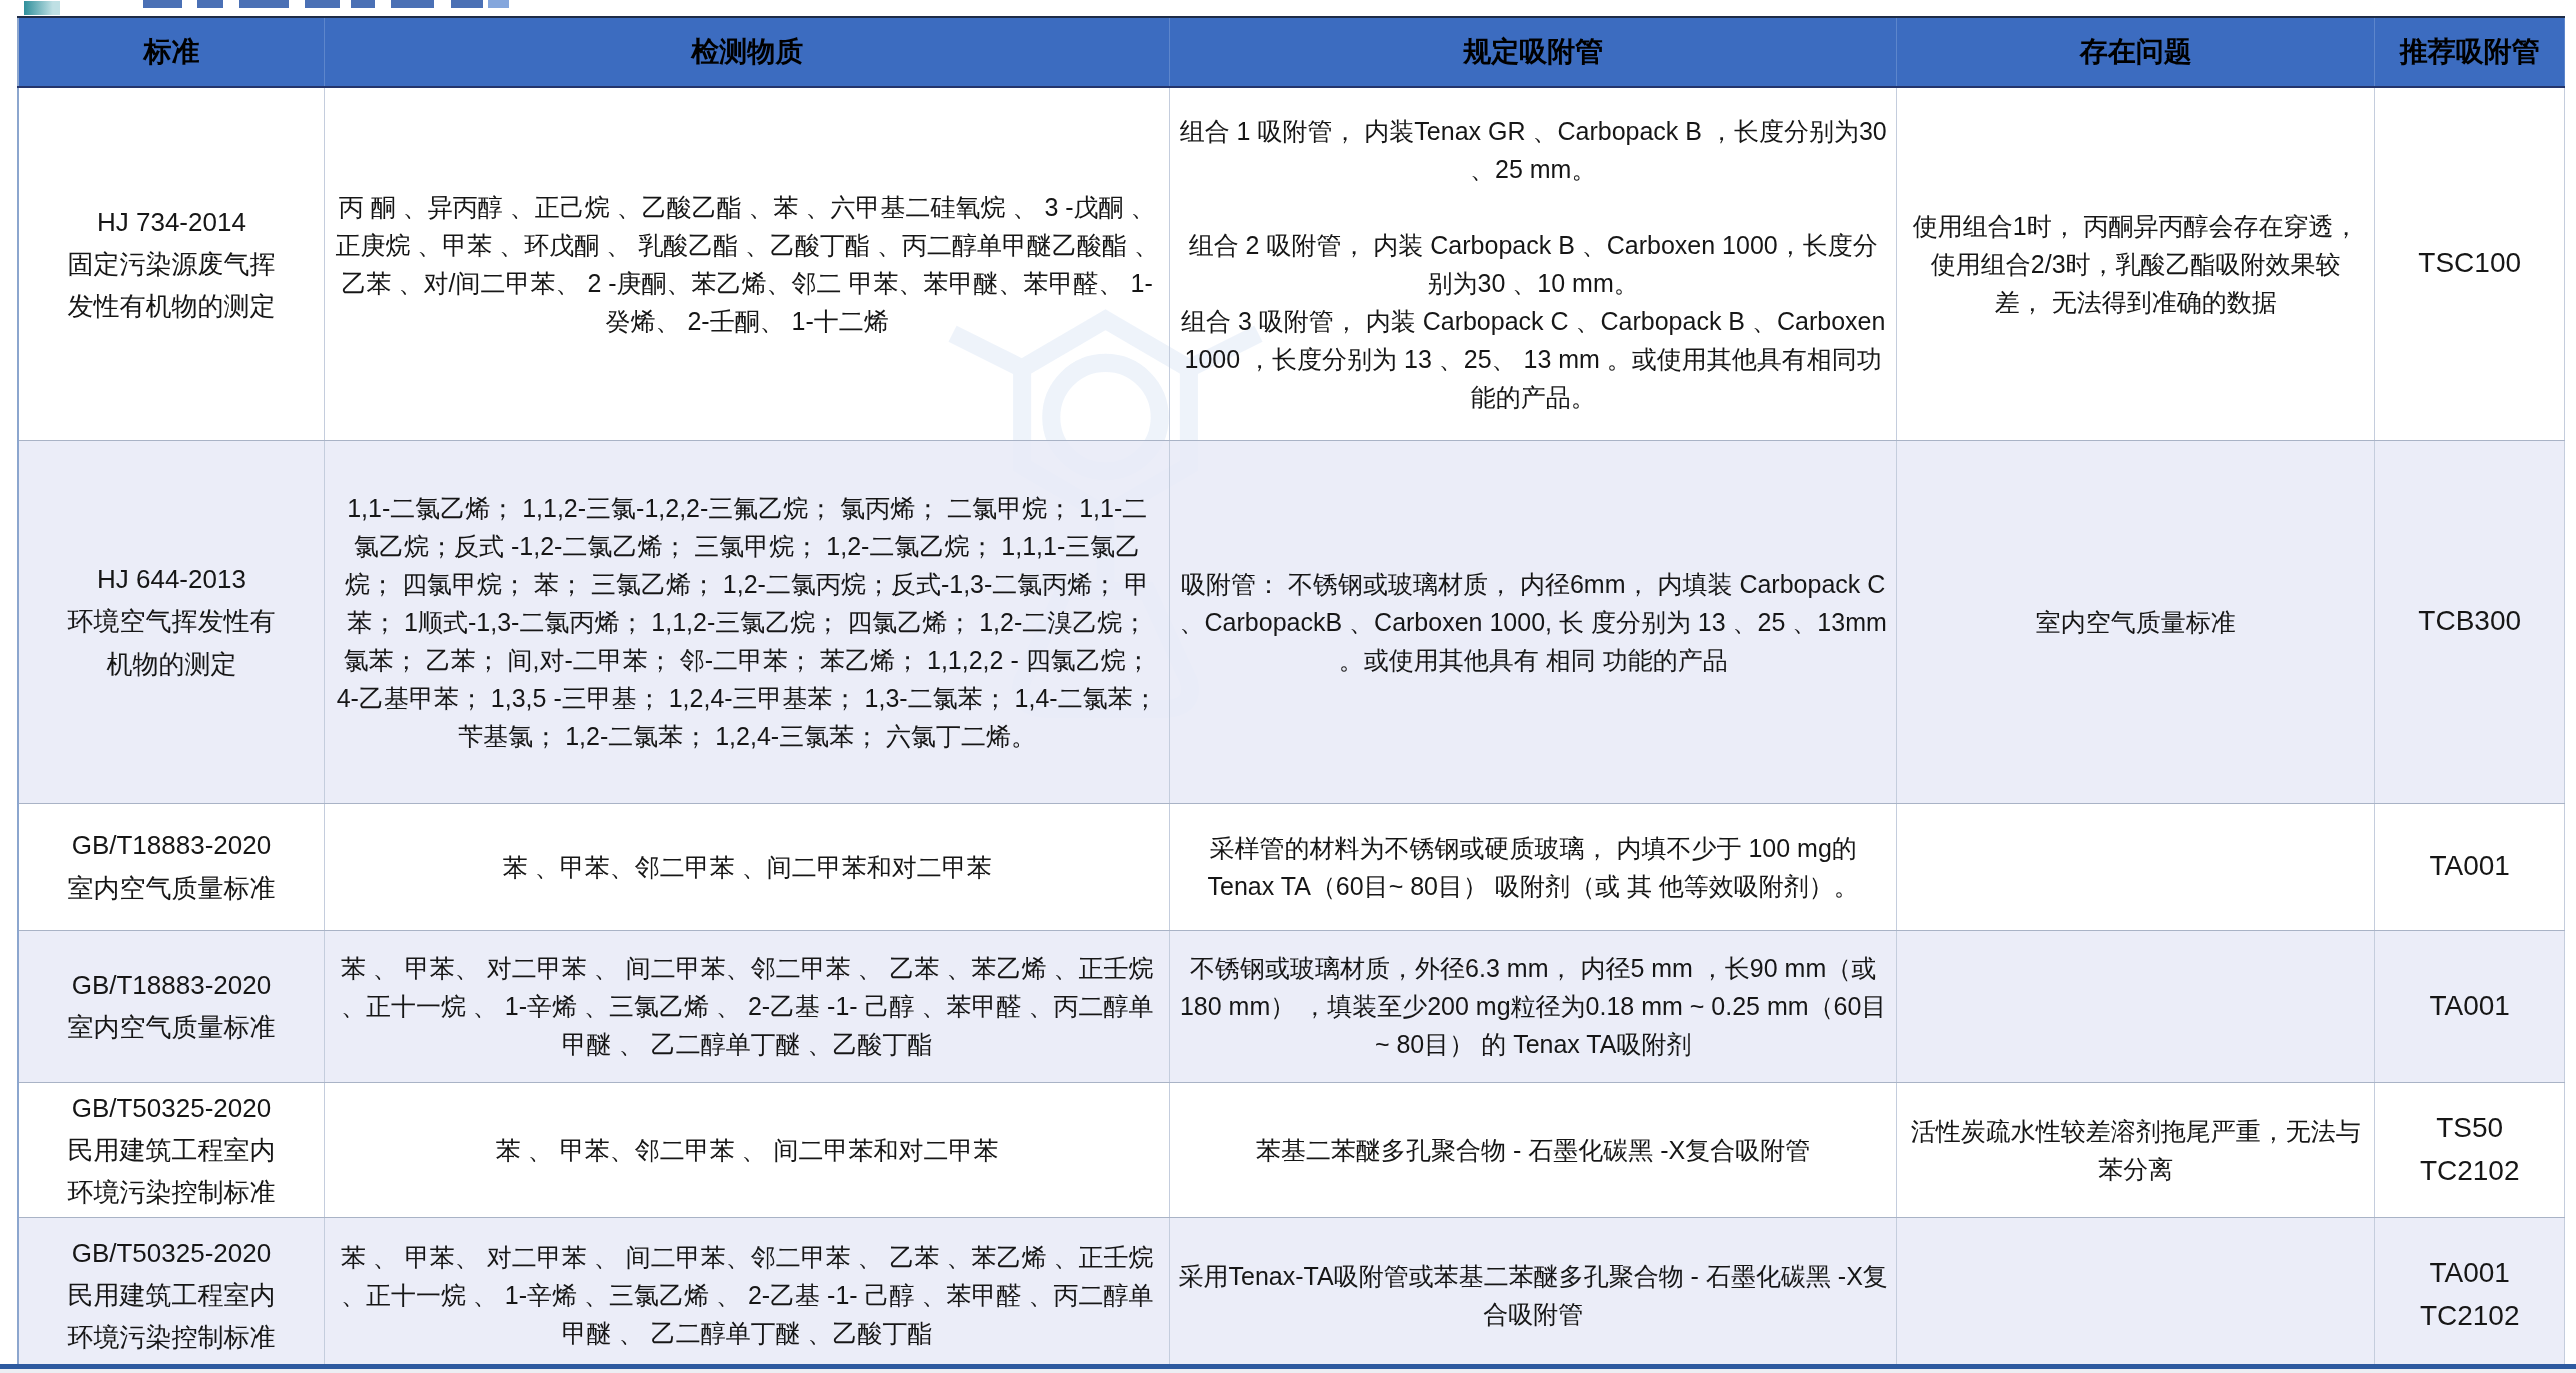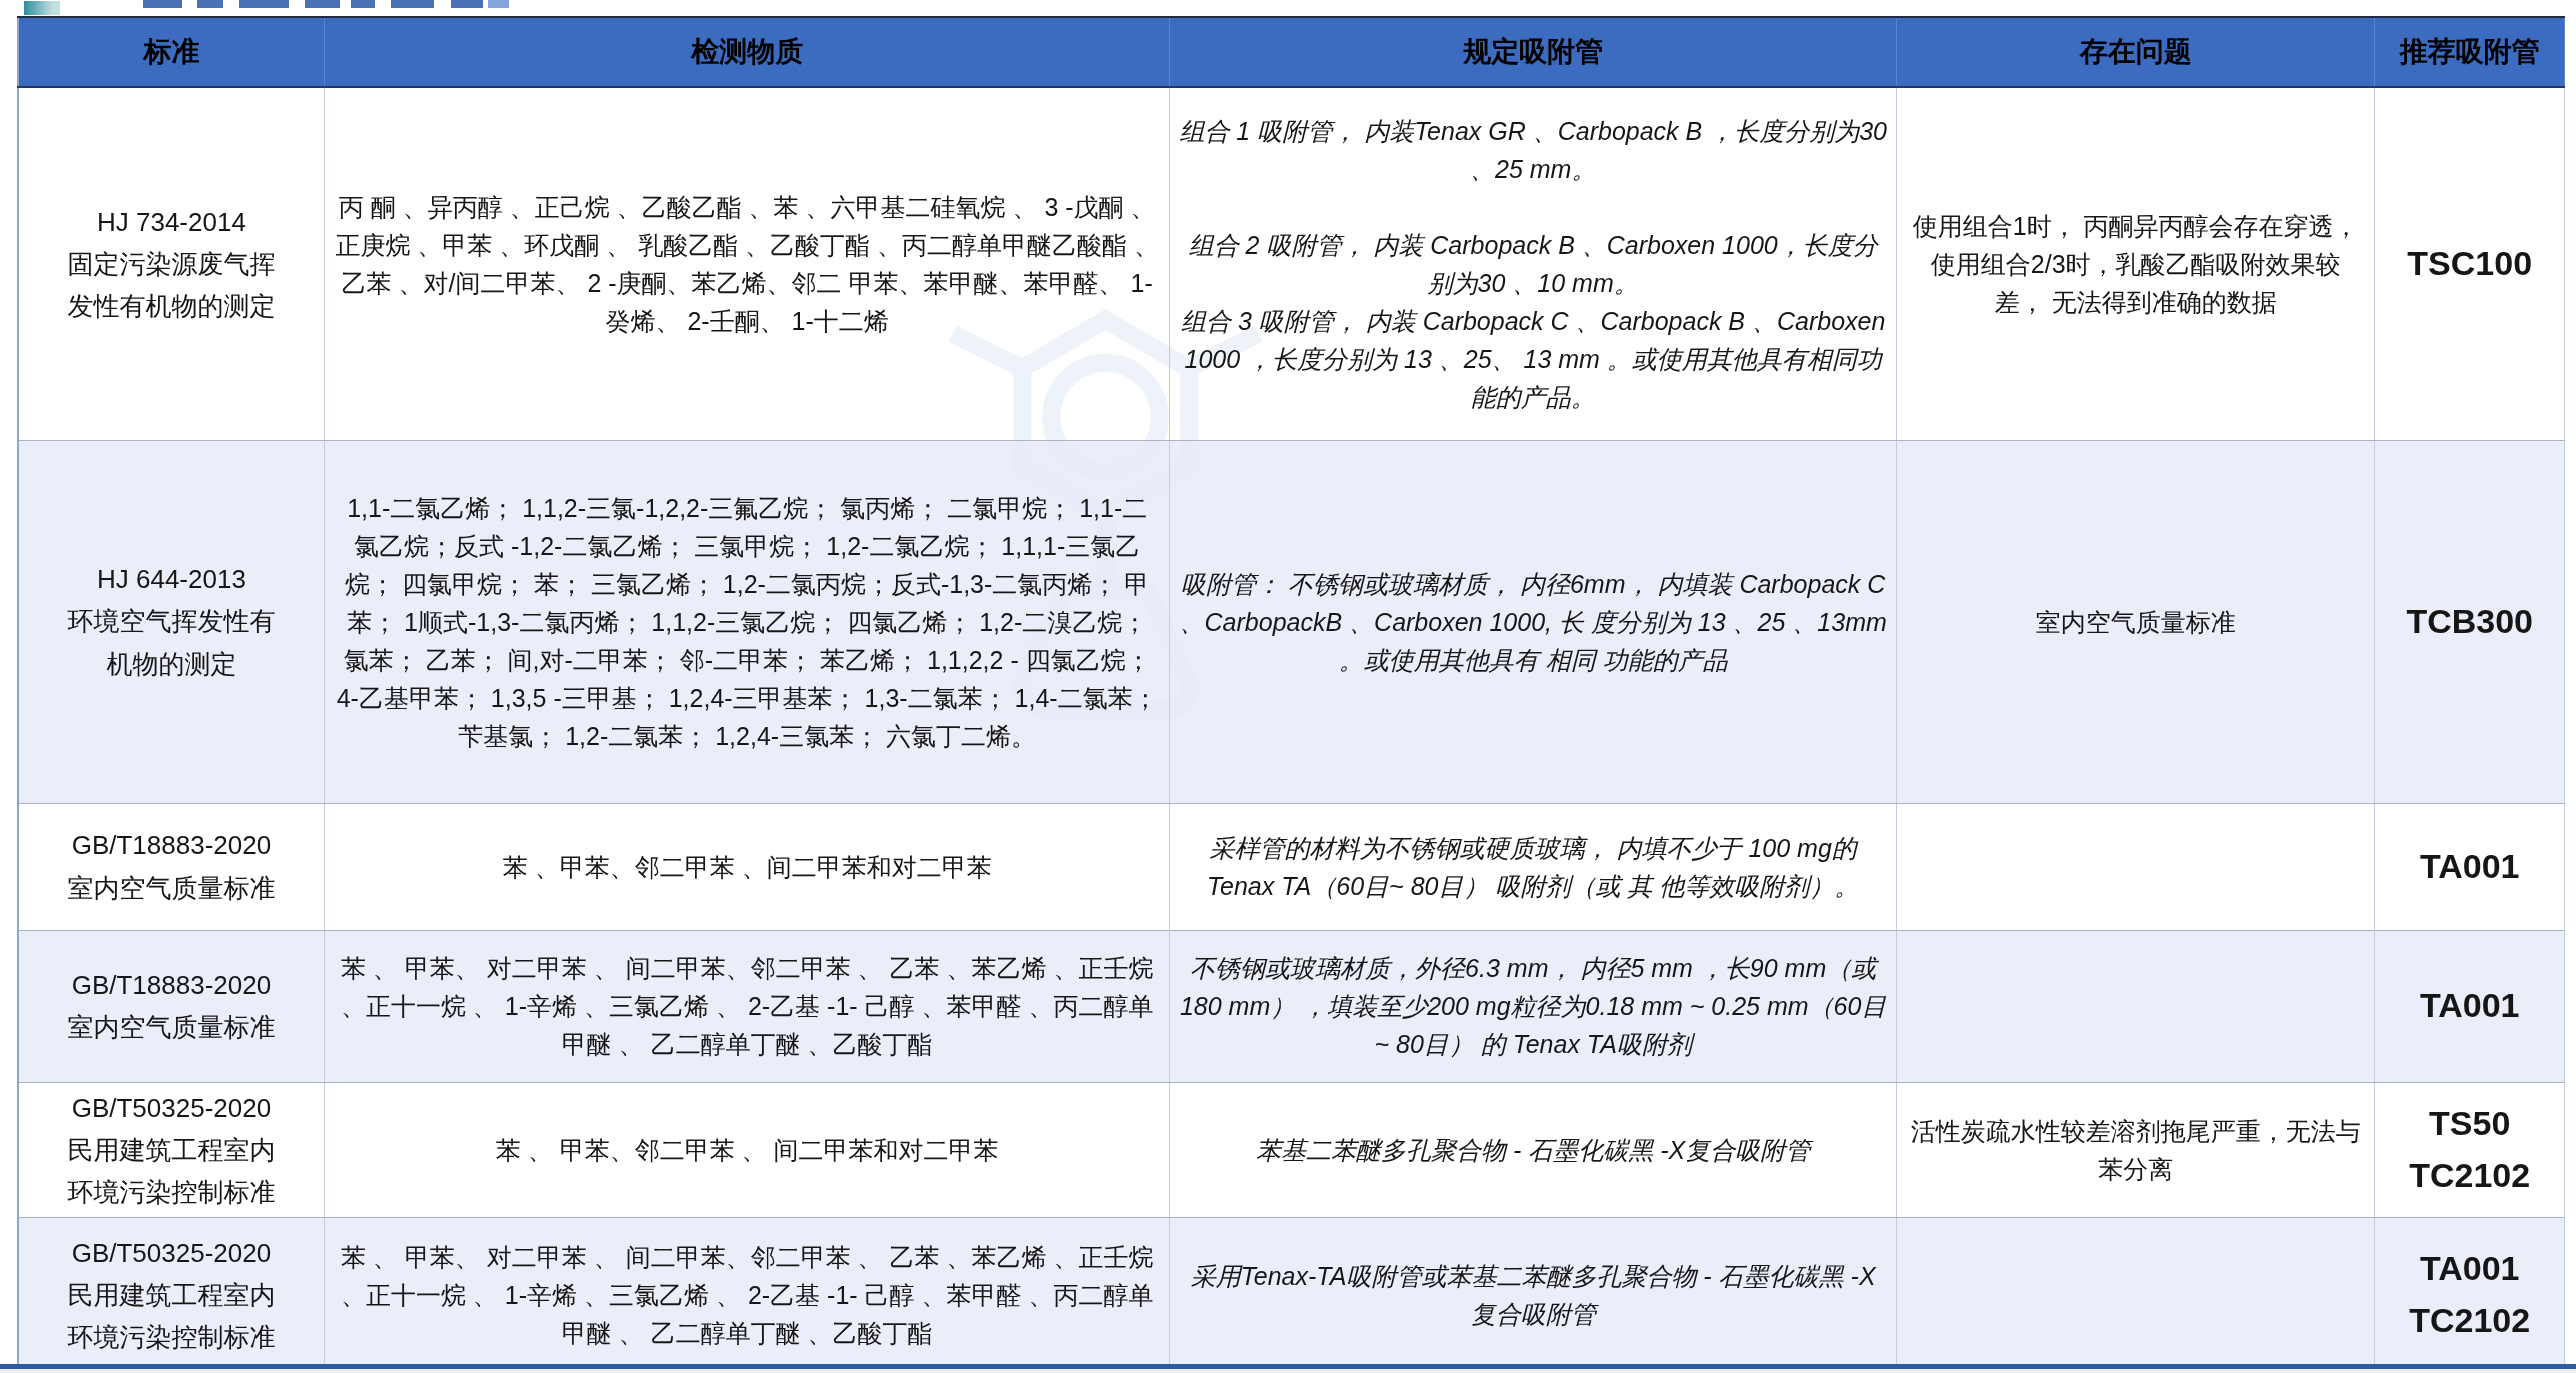--- a/index.html
+++ b/index.html
@@ -44,22 +44,22 @@
   }
   tbody td{
     border-bottom:1.4px solid #a9b3c6;border-right:0.7px solid #c4cddd;
     vertical-align:middle;text-align:center;
     font-size:25px;line-height:1.52;white-space:pre-line;
     padding:4.2px 9.7px;background:transparent;
   }
   tr.stripe td{background:rgba(232,235,247,.88);}
   tr.plain td{background:rgba(255,255,255,.0);}
   td.std{font-size:26px;line-height:1.62;}
-  td.tube{padding:4.2px 8.3px;font-style:italic;}
-  td.rec{font-size:34px;font-weight:bold;}
+  td.tube{padding:4.2px 8.3px;}
+  td.rec{font-size:28px;}
   tr.r1{height:353px}tr.r2{height:363px}tr.r3{height:127px}
   tr.r4{height:152px}tr.r5{height:134px}tr.r6{height:154px}
 
   
   .bottom-bar{position:absolute;left:0;top:1364px;width:2576px;height:4.9px;background:#2D5AA0;z-index:2;}
   .bottom-pad{position:absolute;left:0;top:1369px;width:2576px;height:4.2px;background:#eceef3;z-index:2;}
 </style>
 </head>
 <body>
 

